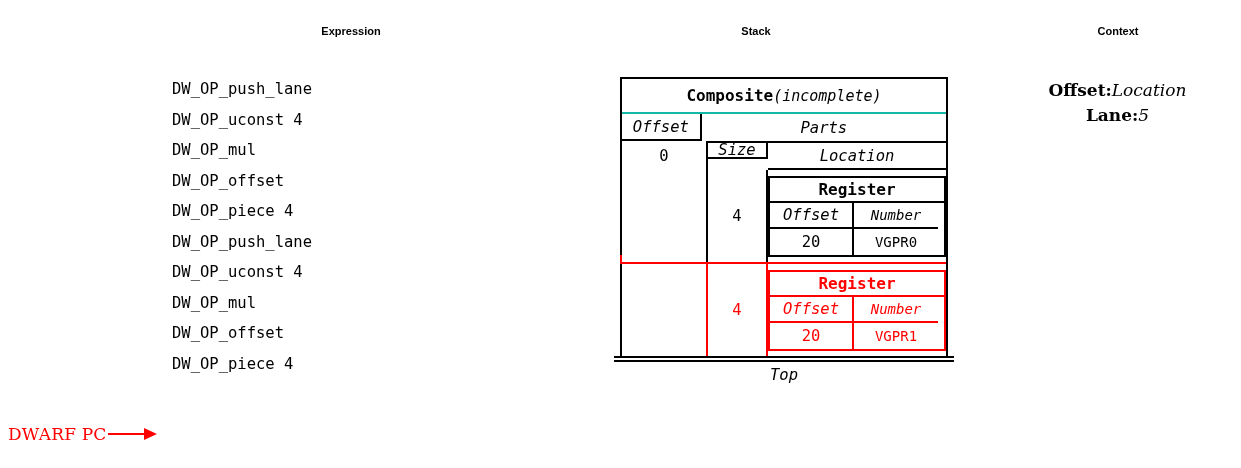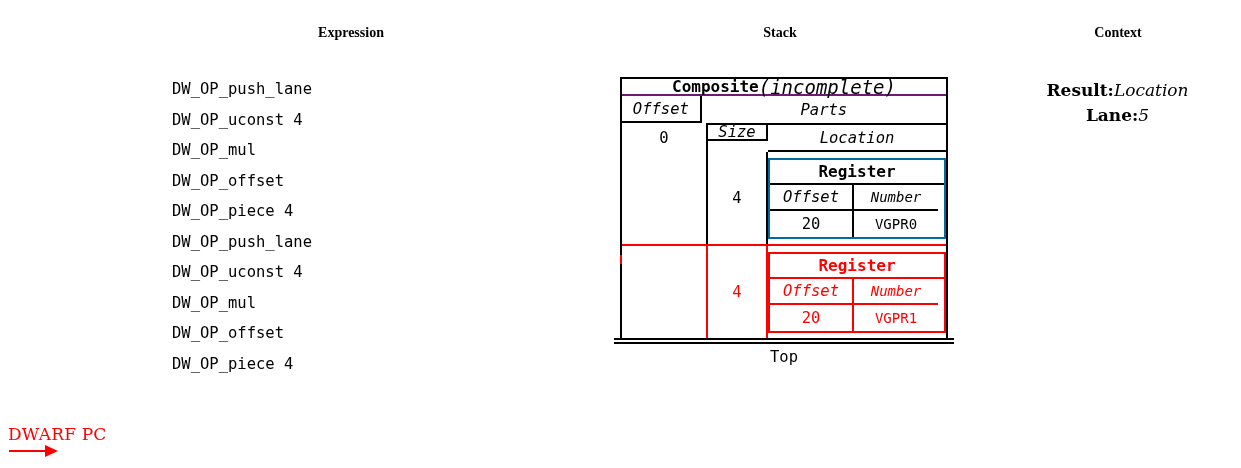--- a/index.html
+++ b/index.html
@@ -11,28 +11,28 @@
     width: 1241px;
     height: 468px;
     position: relative;
     overflow: hidden;
     font-family: "DejaVu Serif", "Liberation Serif", serif;
     color: #000000;
   }
 
   .col-header {
     position: absolute;
-    font-family: Liberation Serif, serif;
+    font-family: Liberation Sans, sans-serif;
     font-weight: bold;
-    font-size: 14px;
+    font-size: 11px;
     white-space: nowrap;
     transform: translateX(-50%);
   }
   #hdr-expression { left: 351px; top: 25px; }
-  #hdr-stack      { left: 780px; top: 25px; }
+  #hdr-stack      { left: 756px; top: 25px; }
   #hdr-context    { left: 1118px; top: 25px; }
 
   
   #expression-list {
     position: absolute;
     left: 172px;
     top: 74px;
     width: 330px;
   }
   .expr-line {
@@ -42,23 +42,23 @@
     height: 30.55px;
     white-space: pre;
     color: #000;
   }
 
   #dwarf-pc-marker {
     position: absolute;
     left: 8px;
     top: 424px;
     display: flex;
+    align-items: center;
     color: #ff0000;
     white-space: nowrap;
-    flex-direction: column;
   }
   #dwarf-pc-label {
     font-family: "DejaVu Serif", "Liberation Serif", serif;
     font-size: 17px;
     color: #ff0000;
     letter-spacing: 0.2px;
   }
   #dwarf-pc-arrow {
     position: relative;
     width: 50px;
@@ -104,29 +104,29 @@
     display: flex;
     align-items: center;
     justify-content: center;
     text-align: center;
     white-space: nowrap;
   }
   .ital { font-style: italic; }
 
   #composite-title-cell {
     width: 100%;
-    height: 17px;
-    border-bottom: 2px solid #701a75;
+    height: 35px;
+    border-bottom: 2px solid #14b8a6;
     font-weight: bold;
     font-size: 16px;
   }
   #composite-title-cell .suffix {
     font-style: italic;
     font-weight: normal;
-    font-size: 19px;
+    font-size: 15px;
   }
 
   
   #band-head { height: 27px; }
   .col-offset { width: 86px; }
   .col-parts  { width: 264px; }
 
   #offset-head-cell {
     border-bottom: 2px solid #000;
     border-right: 2px solid #000;
@@ -165,21 +165,21 @@
   .part-loc {
     width: 178px;
     display: flex;
     align-items: center;
     justify-content: center;
   }
 
   .reg-table {
     box-sizing: border-box;
     width: 204px;
-    border: 2px solid #0369a1;
+    border: 2px solid #000000;
   }
   .reg-title {
     height: 25px;
     border-bottom: 2px solid #000;
     font-weight: bold;
     font-size: 16px;
   }
   .reg-head-row, .reg-val-row { display: flex; }
   .reg-head-cell-l, .reg-val-cell-l {
     width: 84px;
@@ -223,20 +223,21 @@
     margin-left: -6px;
     border-top: 2px solid #000;
     border-bottom: 2px solid #000;
     height: 2px;
     box-sizing: content-box;
   }
   #stack-top-label {
     width: 328px;
     text-align: center;
     font-family: "DejaVu Sans Mono", "Liberation Mono", monospace;
+    font-style: italic;
     font-size: 15.5px;
     margin-top: 4px;
   }
 
   
   #context-area {
     position: absolute;
     left: 1010px;
     top: 78px;
     width: 215px;
@@ -334,18 +335,18 @@
     </div>
 
   </div>
 
   <div id="stack-bottom-rule"></div>
   <div id="stack-top-label">Top</div>
 </div>
 
 <div id="context-area">
   <div class="ctx-line">
-    <span class="ctx-key">Result:</span><span class="ctx-val">Location</span>
+    <span class="ctx-key">Offset:</span><span class="ctx-val">Location</span>
   </div>
   <div class="ctx-line">
     <span class="ctx-key">Lane:</span><span class="ctx-val">5</span>
   </div>
 </div>
 
 </body></html>

